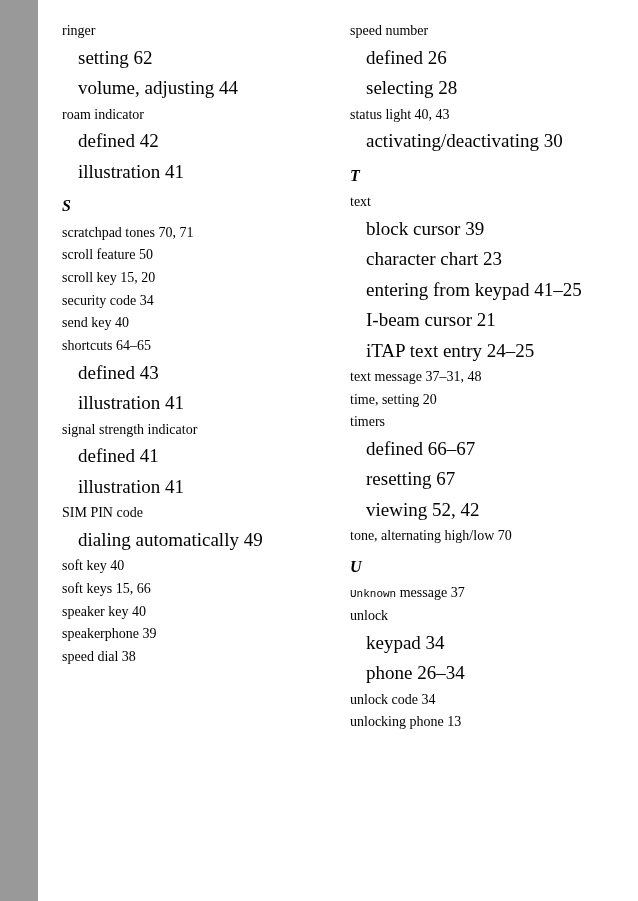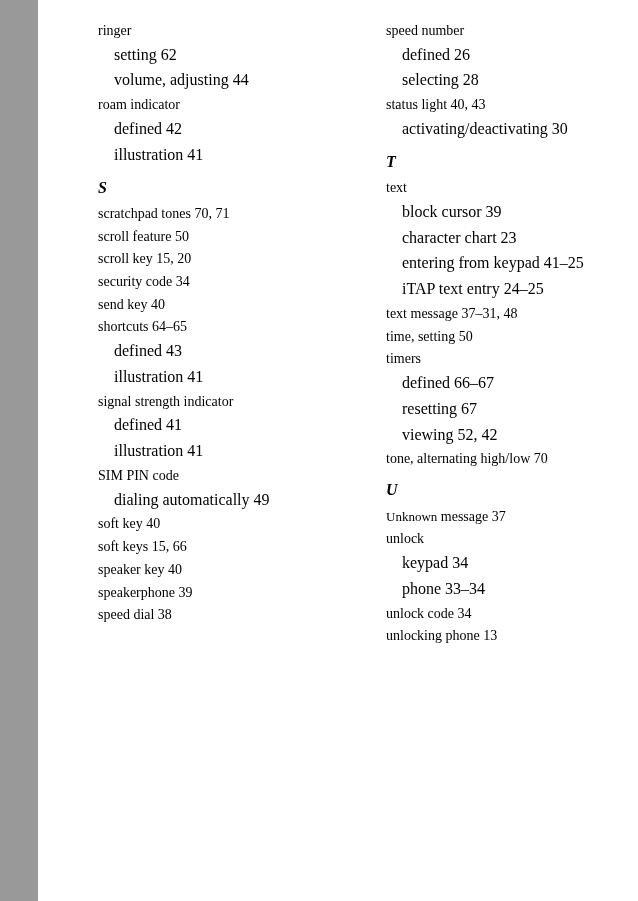--- a/index.html
+++ b/index.html
@@ -55,50 +55,49 @@
       padding: 20px 20px 20px 24px;
       display: flex;
       gap: 20px;
     }
 
     .col {
       flex: 1;
       display: flex;
       flex-direction: column;
       gap: 0;
-      margin-left: 36px;
     }
 
     .index-entry {
       margin-bottom: 1px;
     }
 
     .index-entry .main-term {
       font-size: 14px;
       line-height: 1.55;
     }
 
     .index-entry .sub-term {
-      font-size: 16px;
+      font-size: 19px;
       line-height: 1.55;
       padding-left: 16px;
     }
 
     .section-header {
       font-size: 16px;
       font-weight: bold;
       font-style: italic;
       margin-top: 8px;
       margin-bottom: 4px;
       line-height: 1.4;
     }
 
     .monospace-word {
-      font-family: Liberation Serif, serif;
-      font-size: 13px;
+      font-family: Liberation Mono, monospace;
+      font-size: 11px;
     }
   </style>
 </head>
 <body>
 
 <div class="sidebar">
   <span class="sidebar-label"></span>
   <span class="page-number"></span>
 </div>
 
@@ -134,29 +133,30 @@
       <div class="index-entry"><span class="main-term">speed number</span></div>
       <div class="index-entry"><span class="sub-term">defined  26</span></div>
       <div class="index-entry"><span class="sub-term">selecting  28</span></div>
       <div class="index-entry"><span class="main-term">status light  40, 43</span></div>
       <div class="index-entry"><span class="sub-term">activating/deactivating  30</span></div>
       <div class="section-header">T</div>
       <div class="index-entry"><span class="main-term">text</span></div>
       <div class="index-entry"><span class="sub-term">block cursor  39</span></div>
       <div class="index-entry"><span class="sub-term">character chart  23</span></div>
       <div class="index-entry"><span class="sub-term">entering from keypad  41–25</span></div>
+      <div class="index-entry"><span class="sub-term">I-beam cursor  21</span></div>
       <div class="index-entry"><span class="sub-term">iTAP text entry  24–25</span></div>
       <div class="index-entry"><span class="main-term">text message  37–31, 48</span></div>
-      <div class="index-entry"><span class="main-term">time, setting  50</span></div>
+      <div class="index-entry"><span class="main-term">time, setting  20</span></div>
       <div class="index-entry"><span class="main-term">timers</span></div>
       <div class="index-entry"><span class="sub-term">defined  66–67</span></div>
       <div class="index-entry"><span class="sub-term">resetting  67</span></div>
       <div class="index-entry"><span class="sub-term">viewing  52, 42</span></div>
       <div class="index-entry"><span class="main-term">tone, alternating high/low  70</span></div>
       <div class="section-header">U</div>
       <div class="index-entry"><span class="main-term"><span class="monospace-word">Unknown</span> message  37</span></div>
       <div class="index-entry"><span class="main-term">unlock</span></div>
       <div class="index-entry"><span class="sub-term">keypad  34</span></div>
-      <div class="index-entry"><span class="sub-term">phone  33–34</span></div>
+      <div class="index-entry"><span class="sub-term">phone  26–34</span></div>
       <div class="index-entry"><span class="main-term">unlock code  34</span></div>
       <div class="index-entry"><span class="main-term">unlocking phone  13</span></div>
     </div>
 </div>
 
 </body></html>

